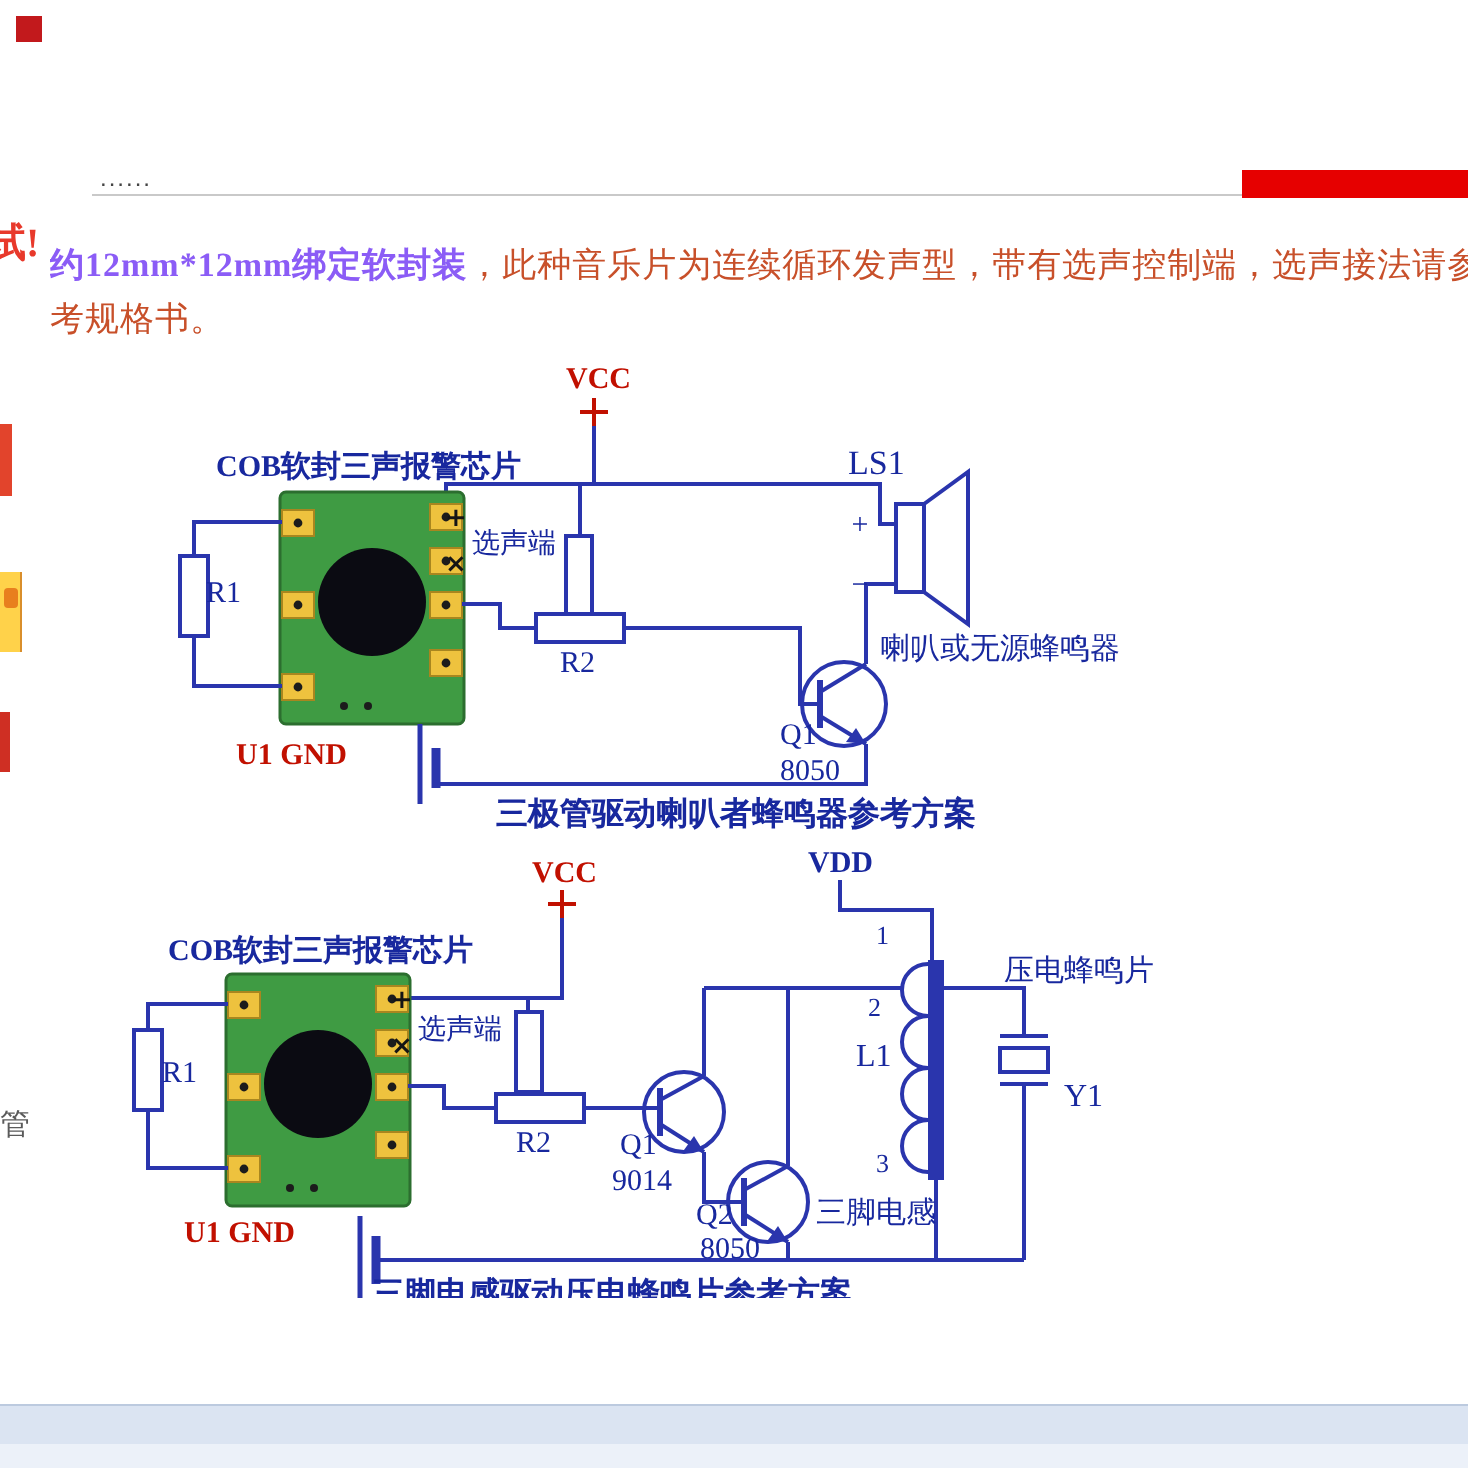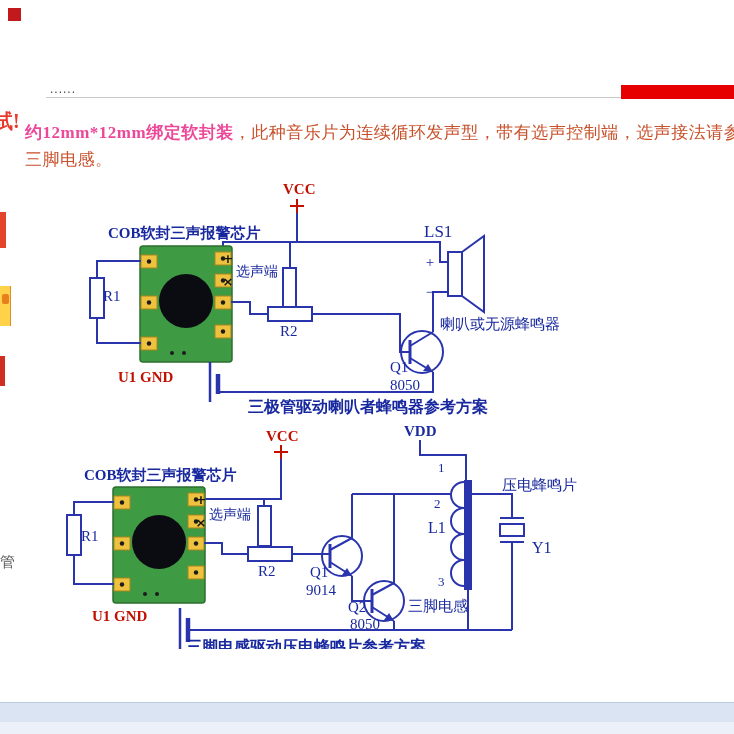--- a/index.html
+++ b/index.html
@@ -17,21 +17,21 @@
   .frag-promo{position:absolute;left:-7px;top:108px;color:#e8392b;font-weight:bold;font-size:20px;font-family:"Liberation Serif",serif}
   .frag-a{position:absolute;left:0;top:212px;width:6px;height:36px;background:#e2442c}
   .frag-b{position:absolute;left:0;top:286px;width:11px;height:40px;background:#ffd24a;border-right:1px solid #d98e2b}
   .frag-b-inner{position:absolute;left:2px;top:8px;width:7px;height:10px;background:#e87f1e;border-radius:2px}
   .frag-c{position:absolute;left:0;top:356px;width:5px;height:30px;background:#cf2f23}
   .frag-d{position:absolute;left:0;top:553px;color:#5a5a5a;font-size:15px}
 
   
   .desc{position:absolute;left:25px;top:119px;width:709px;font-family:"Liberation Serif",serif;font-size:17px;line-height:27px;letter-spacing:.5px}
   .desc .l1{display:block;white-space:nowrap;overflow:hidden}
-  .desc .em{font-weight:bold;color:#ec4899}
+  .desc .em{font-weight:bold;color:#8b5cf6}
   .desc .rd{color:#c8502a}
 
   
   .band1{position:absolute;left:0;top:702px;width:734px;height:20px;background:#dbe4f2;border-top:1px solid #bccadf}
   .band2{position:absolute;left:0;top:722px;width:734px;height:12px;background:#ecf1f9}
 
   
   svg.schematic{position:absolute;left:0;top:168px}
   .w{fill:none;stroke:#2a35ad;stroke-width:2}
   .bar{stroke:#2a35ad;stroke-width:3}
@@ -65,21 +65,21 @@
   <div class="frag-promo">试!</div>
   <div class="frag-a"></div>
   <div class="frag-b">
     <span class="frag-b-inner"></span>
   </div>
   <div class="frag-c"></div>
   <div class="frag-d">管</div>
 
   <div class="desc">
     <span class="l1"><span class="em">约12mm*12mm绑定软封装</span><span class="rd">，此种音乐片为连续循环发声型，带有选声控制端，选声接法请参</span></span>
-    <span class="rd">三脚电感。</span>
+    <span class="rd">考规格书。</span>
   </div>
 
   <svg class="schematic" width="734" height="514" viewBox="0 168 734 514" xmlns="http://www.w3.org/2000/svg">
 
     <g>
 
       <text class="s tr f15" x="283" y="194">VCC</text>
       <line class="rl" x1="290" y1="206" x2="304" y2="206"></line>
       <line class="rl" x1="297" y1="199" x2="297" y2="213"></line>
       <path class="w" d="M297,213 L297,242"></path>

